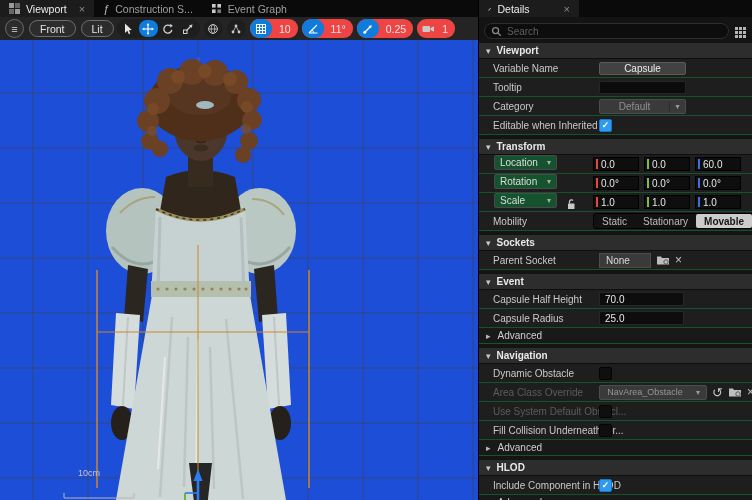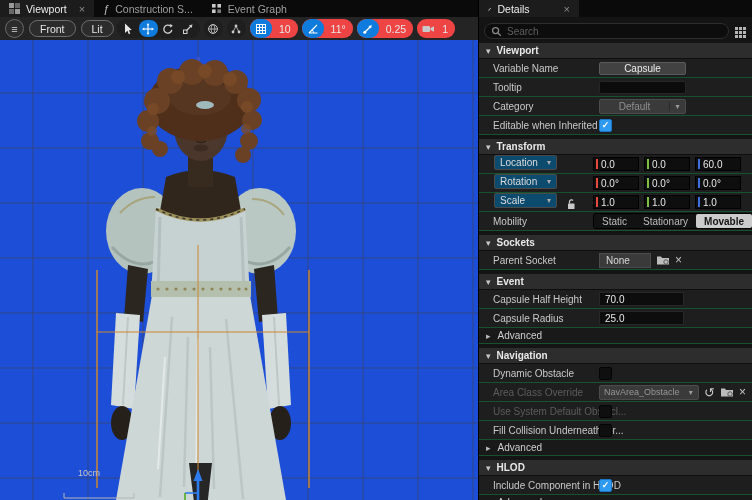--- a/index.html
+++ b/index.html
@@ -49,24 +49,24 @@
   .val.t { left:114px; }
 
   .text-input { width:87px; height:13px; background:#424242; border:1px solid #5a5a5a; border-radius:2px; color:#ececec; font-size:10px; text-align:center; font-family:inherit; padding:0 3px; }
   .text-input.dark { background:#0b0b0b; border:1px solid #262626; text-align:left; }
   .num-input { width:85px; height:14px; background:#0d0d0d; border:1px solid #272727; color:#e8e8e8; font-size:10px; font-family:inherit; padding:0 5px; }
 
   .dropdown { height:15px; background:#3a3a3a; border:1px solid #4c4c4c; border-radius:2px; display:flex; align-items:center; }
   .dropdown .dd-text { flex:1; text-align:center; font-size:10px; color:#8f8f8f; padding:0 4px; }
   .dropdown .dd-arrow { width:16px; text-align:center; font-size:8px; color:#9a9a9a; border-left:1px solid #2b2b2b; }
   .dropdown.cat { width:87px; }
-  .dropdown.nav { width:100px; }
+  .dropdown.nav { width:108px; }
   .dropdown.nav .dd-text { font-size:9px; color:#969696; }
 
-  .axis-dd { position:absolute; left:15px; width:63px; height:15px; background:#0c4a6e; border:1px solid #4a4a4a; border-radius:2px; display:flex; align-items:center; justify-content:space-between; padding:0 5px; font-size:10px; color:#dcdcdc; }
+  .axis-dd { position:absolute; left:15px; width:63px; height:15px; background:#14532d; border:1px solid #4a4a4a; border-radius:2px; display:flex; align-items:center; justify-content:space-between; padding:0 5px; font-size:10px; color:#dcdcdc; }
   .axis-dd .dd-arrow { font-size:8px; color:#aaa; }
   .lockbtn { position:absolute; left:86px; top:3px; }
 
   .numfield { width:46px; height:14px; background:#0e0e0e; border:1px solid #000; display:flex; align-items:center; }
   .numbar { width:2px; height:10px; margin:0 3px 0 2px; flex:none; }
   .numfield .nv { font-size:10px; color:#e6e6e6; }
 
   .seg { display:flex; align-items:center; background:#121212; border:1px solid #000; border-radius:3px; height:16px; }
   .seg-item { font-size:10px; color:#bdbdbd; padding:0 8px; height:14px; display:flex; align-items:center; }
   .seg-item.sel { background:#cccccc; color:#141414; font-weight:bold; border-radius:2px; }

